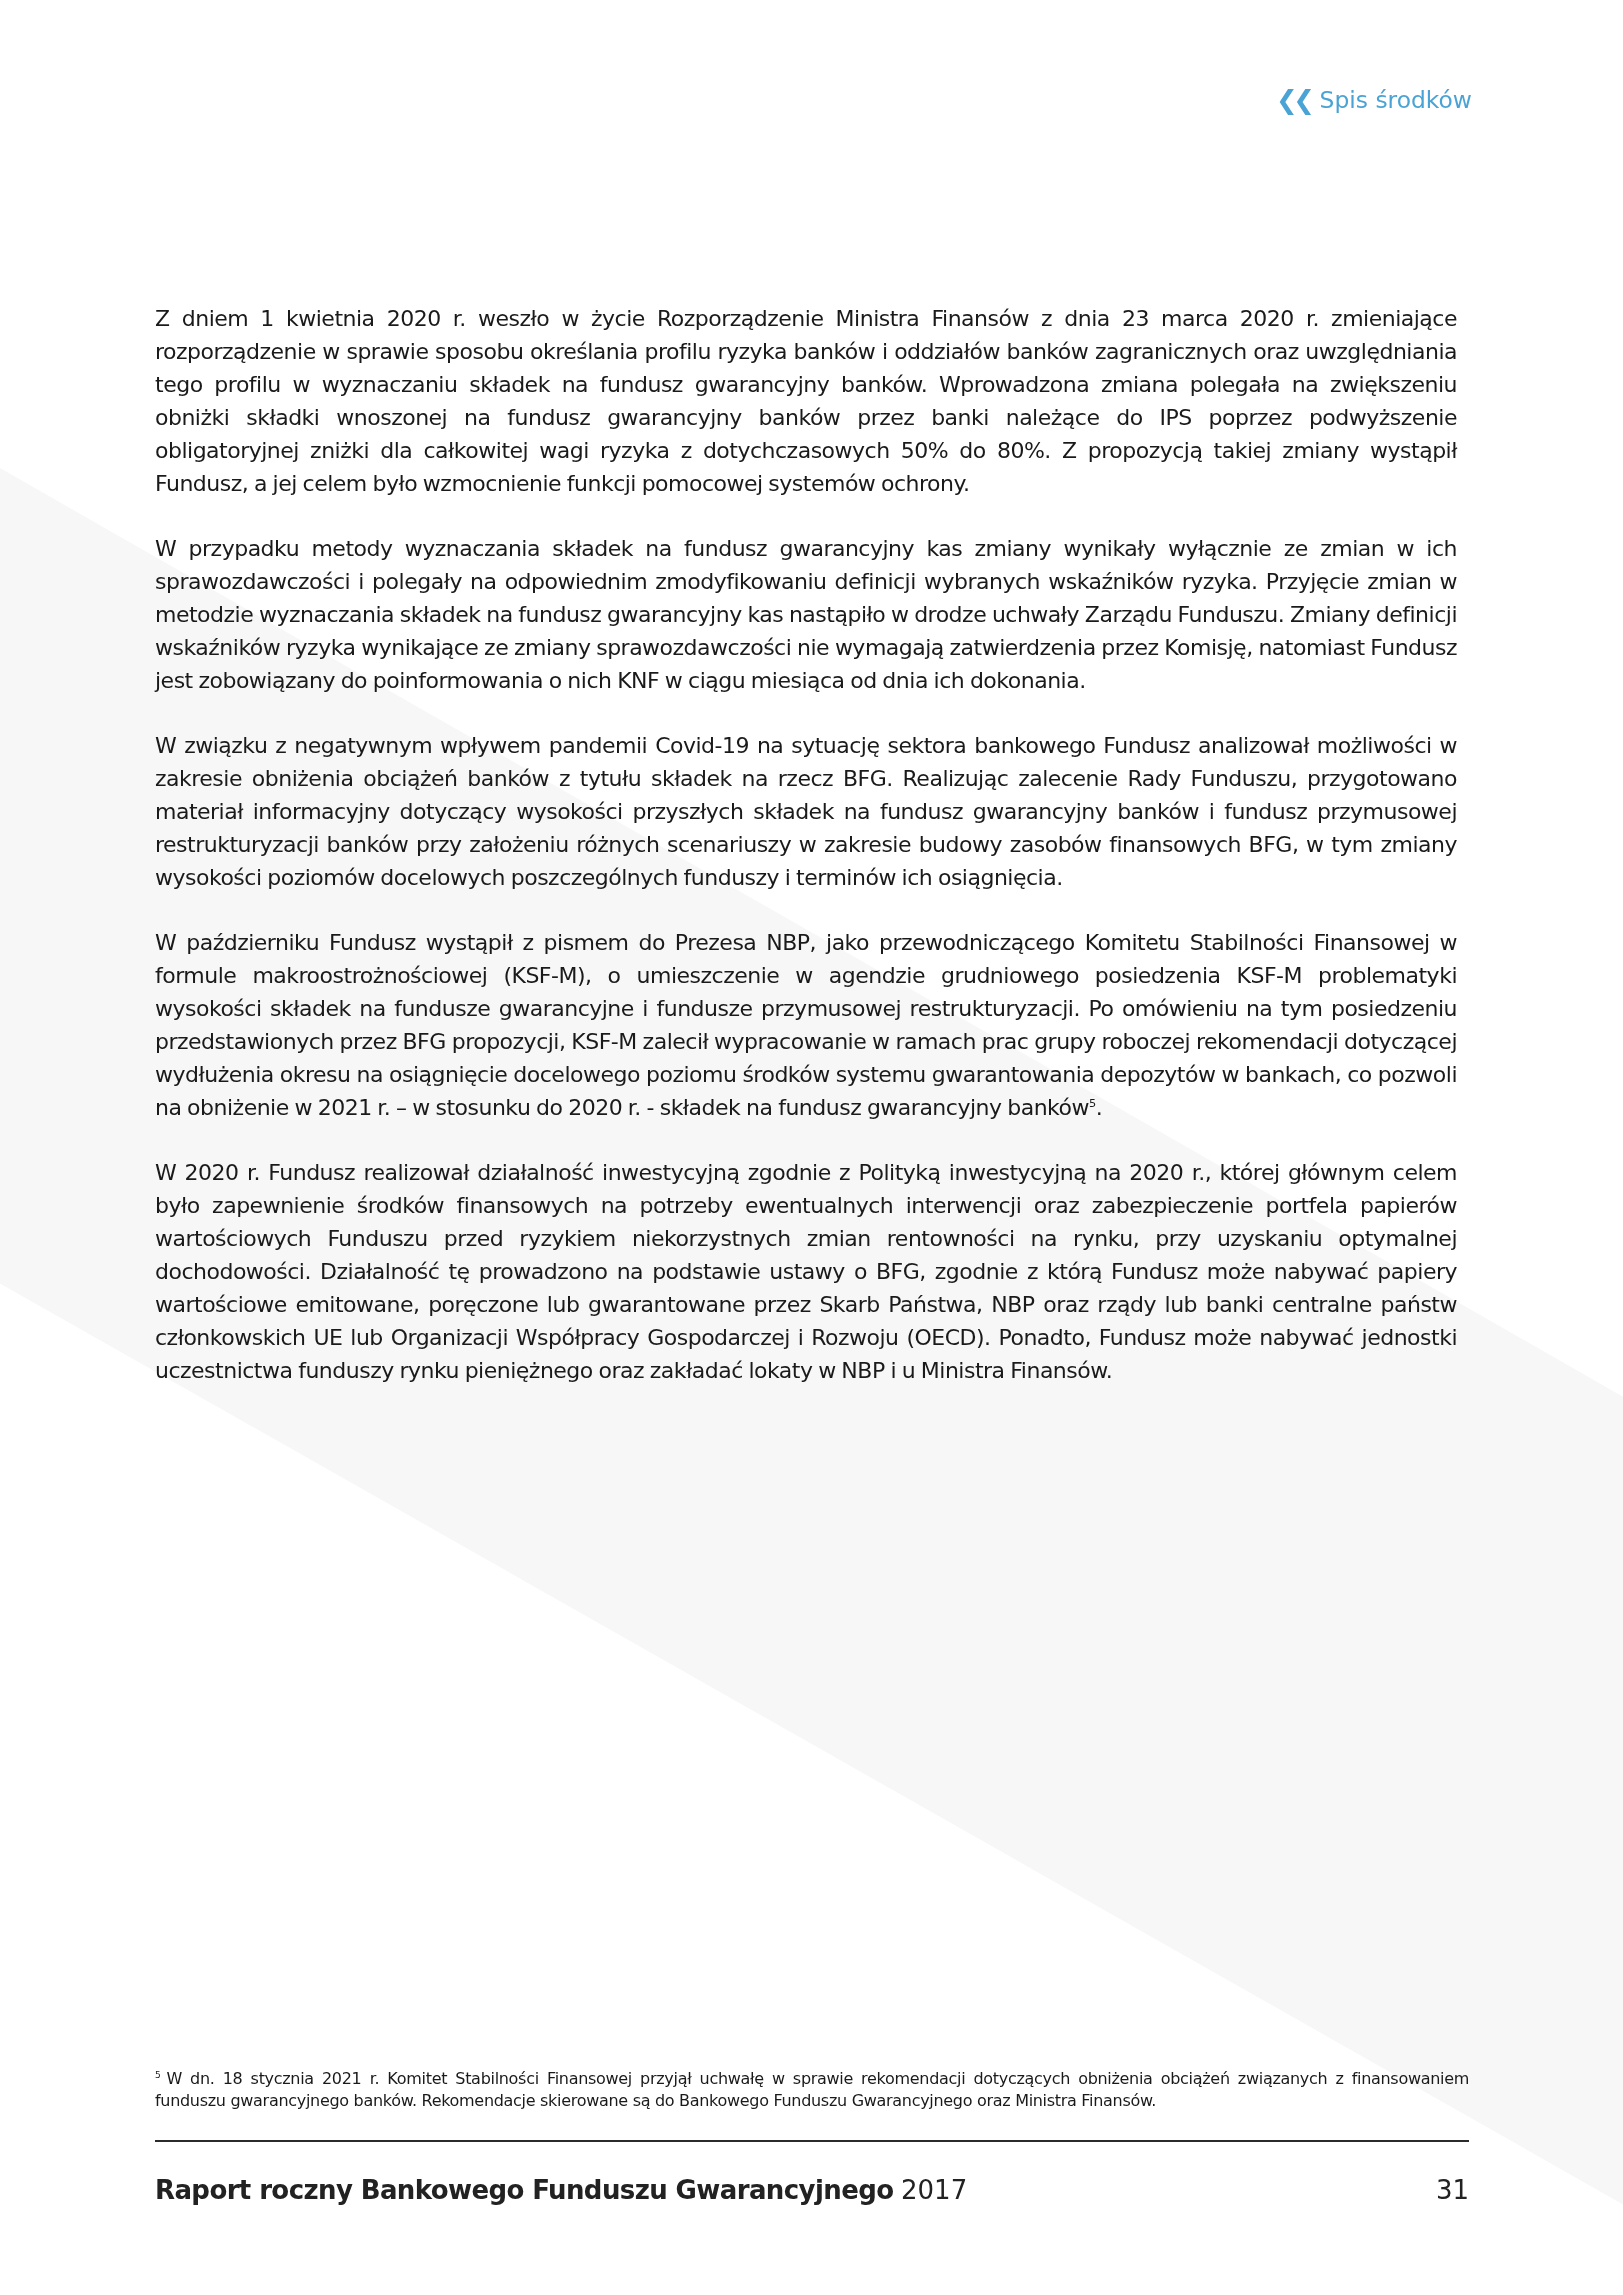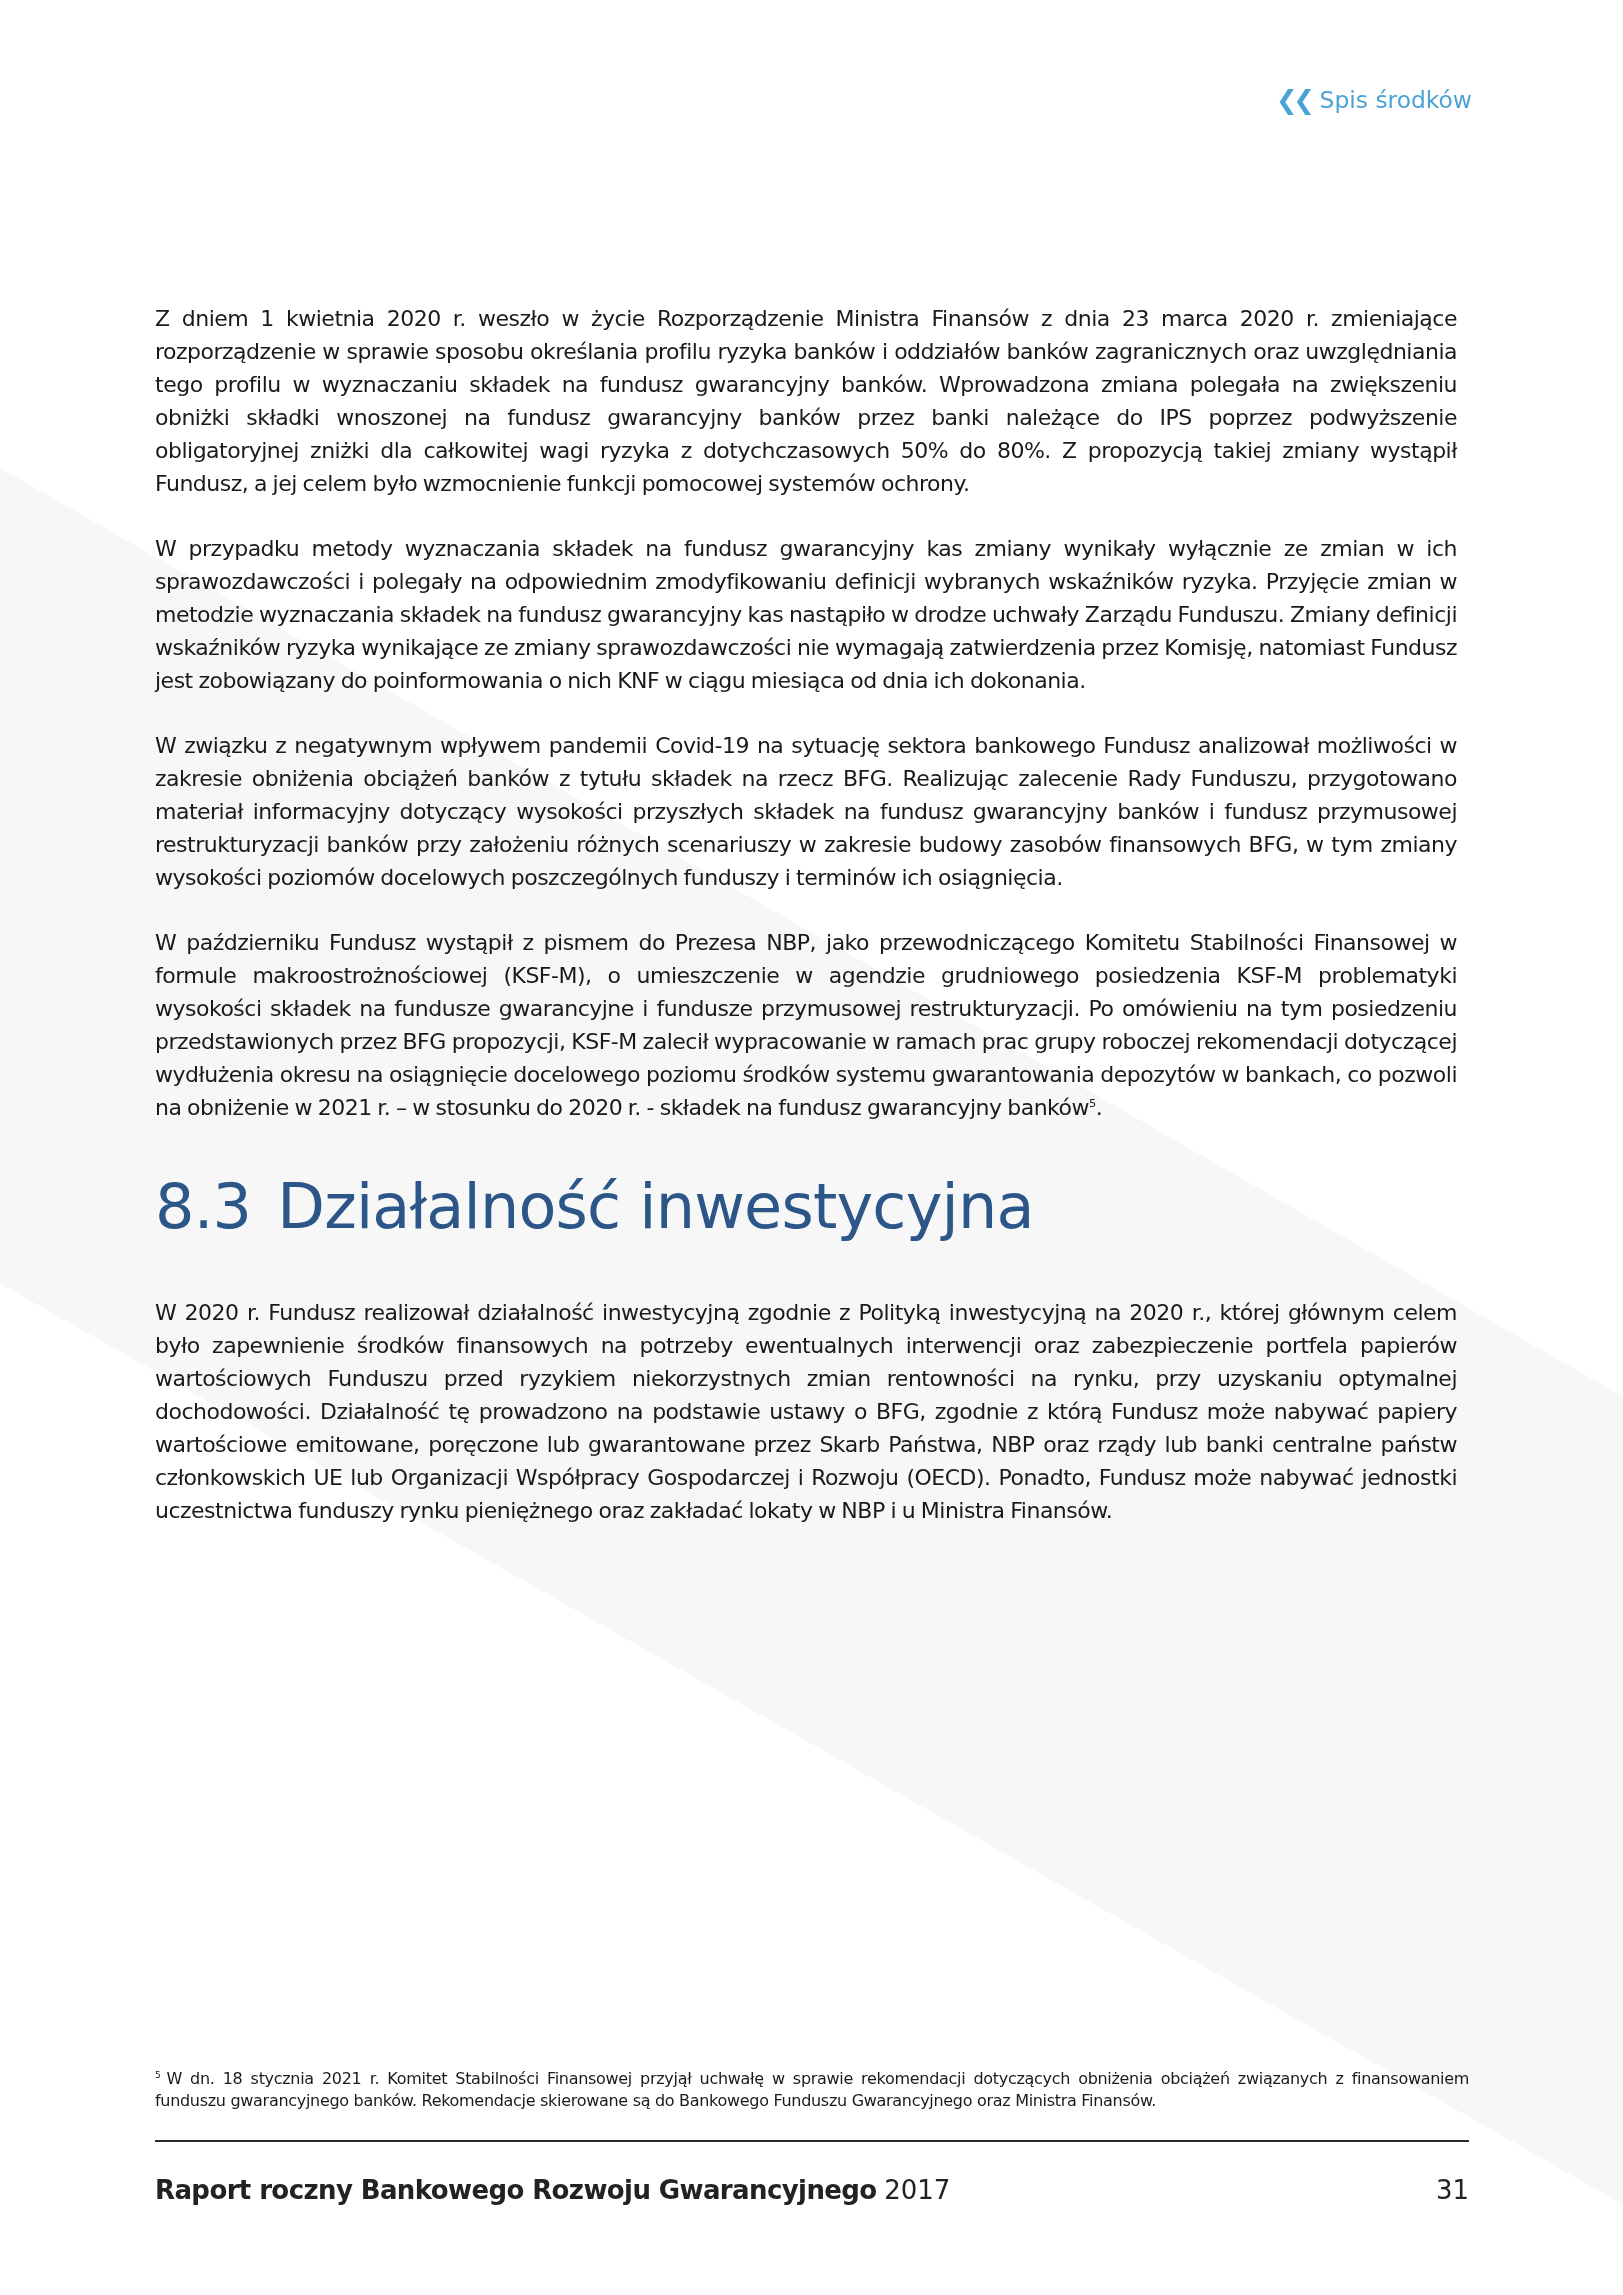--- a/index.html
+++ b/index.html
@@ -62,28 +62,27 @@
   <span class="chev">❮❮</span>
   <span>Spis środków</span>
 </a>
 
 <div class="content">
   <p class="para">Z dniem 1 kwietnia 2020 r. weszło w życie Rozporządzenie Ministra Finansów z dnia 23 marca 2020 r. zmieniające rozporządzenie w sprawie sposobu określania profilu ryzyka banków i oddziałów banków zagranicznych oraz uwzględniania tego profilu w wyznaczaniu składek na fundusz gwarancyjny banków. Wprowadzona zmiana polegała na zwiększeniu obniżki składki wnoszonej na fundusz gwarancyjny banków przez banki należące do IPS poprzez podwyższenie obligatoryjnej zniżki dla całkowitej wagi ryzyka z dotychczasowych 50% do 80%. Z propozycją takiej zmiany wystąpił Fundusz, a jej celem było wzmocnienie funkcji pomocowej systemów ochrony.</p>
   <p class="para">W przypadku metody wyznaczania składek na fundusz gwarancyjny kas zmiany wynikały wyłącznie ze zmian w ich sprawozdawczości i polegały na odpowiednim zmodyfikowaniu definicji wybranych wskaźników ryzyka. Przyjęcie zmian w metodzie wyznaczania składek na fundusz gwarancyjny kas nastąpiło w drodze uchwały Zarządu Funduszu. Zmiany definicji wskaźników ryzyka wynikające ze zmiany sprawozdawczości nie wymagają zatwierdzenia przez Komisję, natomiast Fundusz jest zobowiązany do poinformowania o nich KNF w ciągu miesiąca od dnia ich dokonania.</p>
   <p class="para">W związku z negatywnym wpływem pandemii Covid-19 na sytuację sektora bankowego Fundusz analizował możliwości w zakresie obniżenia obciążeń banków z tytułu składek na rzecz BFG. Realizując zalecenie Rady Funduszu, przygotowano materiał informacyjny dotyczący wysokości przyszłych składek na fundusz gwarancyjny banków i fundusz przymusowej restrukturyzacji banków przy założeniu różnych scenariuszy w zakresie budowy zasobów finansowych BFG, w tym zmiany wysokości poziomów docelowych poszczególnych funduszy i terminów ich osiągnięcia.</p>
   <p class="para"><span>W październiku Fundusz wystąpił z pismem do Prezesa NBP, jako przewodniczącego Komitetu Stabilności Finansowej w formule makroostrożnościowej (KSF-M), o umieszczenie w agendzie grudniowego posiedzenia KSF-M problematyki wysokości składek na fundusze gwarancyjne i fundusze przymusowej restrukturyzacji. Po omówieniu na tym posiedzeniu przedstawionych przez BFG propozycji, KSF-M zalecił wypracowanie w ramach prac grupy roboczej rekomendacji dotyczącej wydłużenia okresu na osiągnięcie docelowego poziomu środków systemu gwarantowania depozytów w bankach, co pozwoli na obniżenie w 2021 r. – w stosunku do 2020 r. - składek na fundusz gwarancyjny banków</span><sup>5</sup><span>.</span></p>
 
-  <h2 class="section-heading"><span class="num">8.3</span><span>Działalność inwestycyjna</span></h2>
 
   <p class="para">W 2020 r. Fundusz realizował działalność inwestycyjną zgodnie z Polityką inwestycyjną na 2020 r., której głównym celem było zapewnienie środków finansowych na potrzeby ewentualnych interwencji oraz zabezpieczenie portfela papierów wartościowych Funduszu przed ryzykiem niekorzystnych zmian rentowności na rynku, przy uzyskaniu optymalnej dochodowości. Działalność tę prowadzono na podstawie ustawy o BFG, zgodnie z którą Fundusz może nabywać papiery wartościowe emitowane, poręczone lub gwarantowane przez Skarb Państwa, NBP oraz rządy lub banki centralne państw członkowskich UE lub Organizacji Współpracy Gospodarczej i Rozwoju (OECD). Ponadto, Fundusz może nabywać jednostki uczestnictwa funduszy rynku pieniężnego oraz zakładać lokaty w NBP i u Ministra Finansów.</p>
 </div>
 
 <div class="footnote">
   <span class="fn-mark">5</span><span class="fn-body">W dn. 18 stycznia 2021 r. Komitet Stabilności Finansowej przyjął uchwałę w sprawie rekomendacji dotyczących obniżenia obciążeń związanych z finansowaniem funduszu gwarancyjnego banków. Rekomendacje skierowane są do Bankowego Funduszu Gwarancyjnego oraz Ministra Finansów.</span>
 </div>
 
 <div class="rule"></div>
 
 <div class="footer">
-  <span><span class="title-bold">Raport roczny Bankowego Rozwoju Gwarancyjnego</span><span class="year">2017</span></span>
+  <span><span class="title-bold">Raport roczny Bankowego Funduszu Gwarancyjnego</span><span class="year">2017</span></span>
   <span>31</span>
 </div>
 
 
 </body></html>

